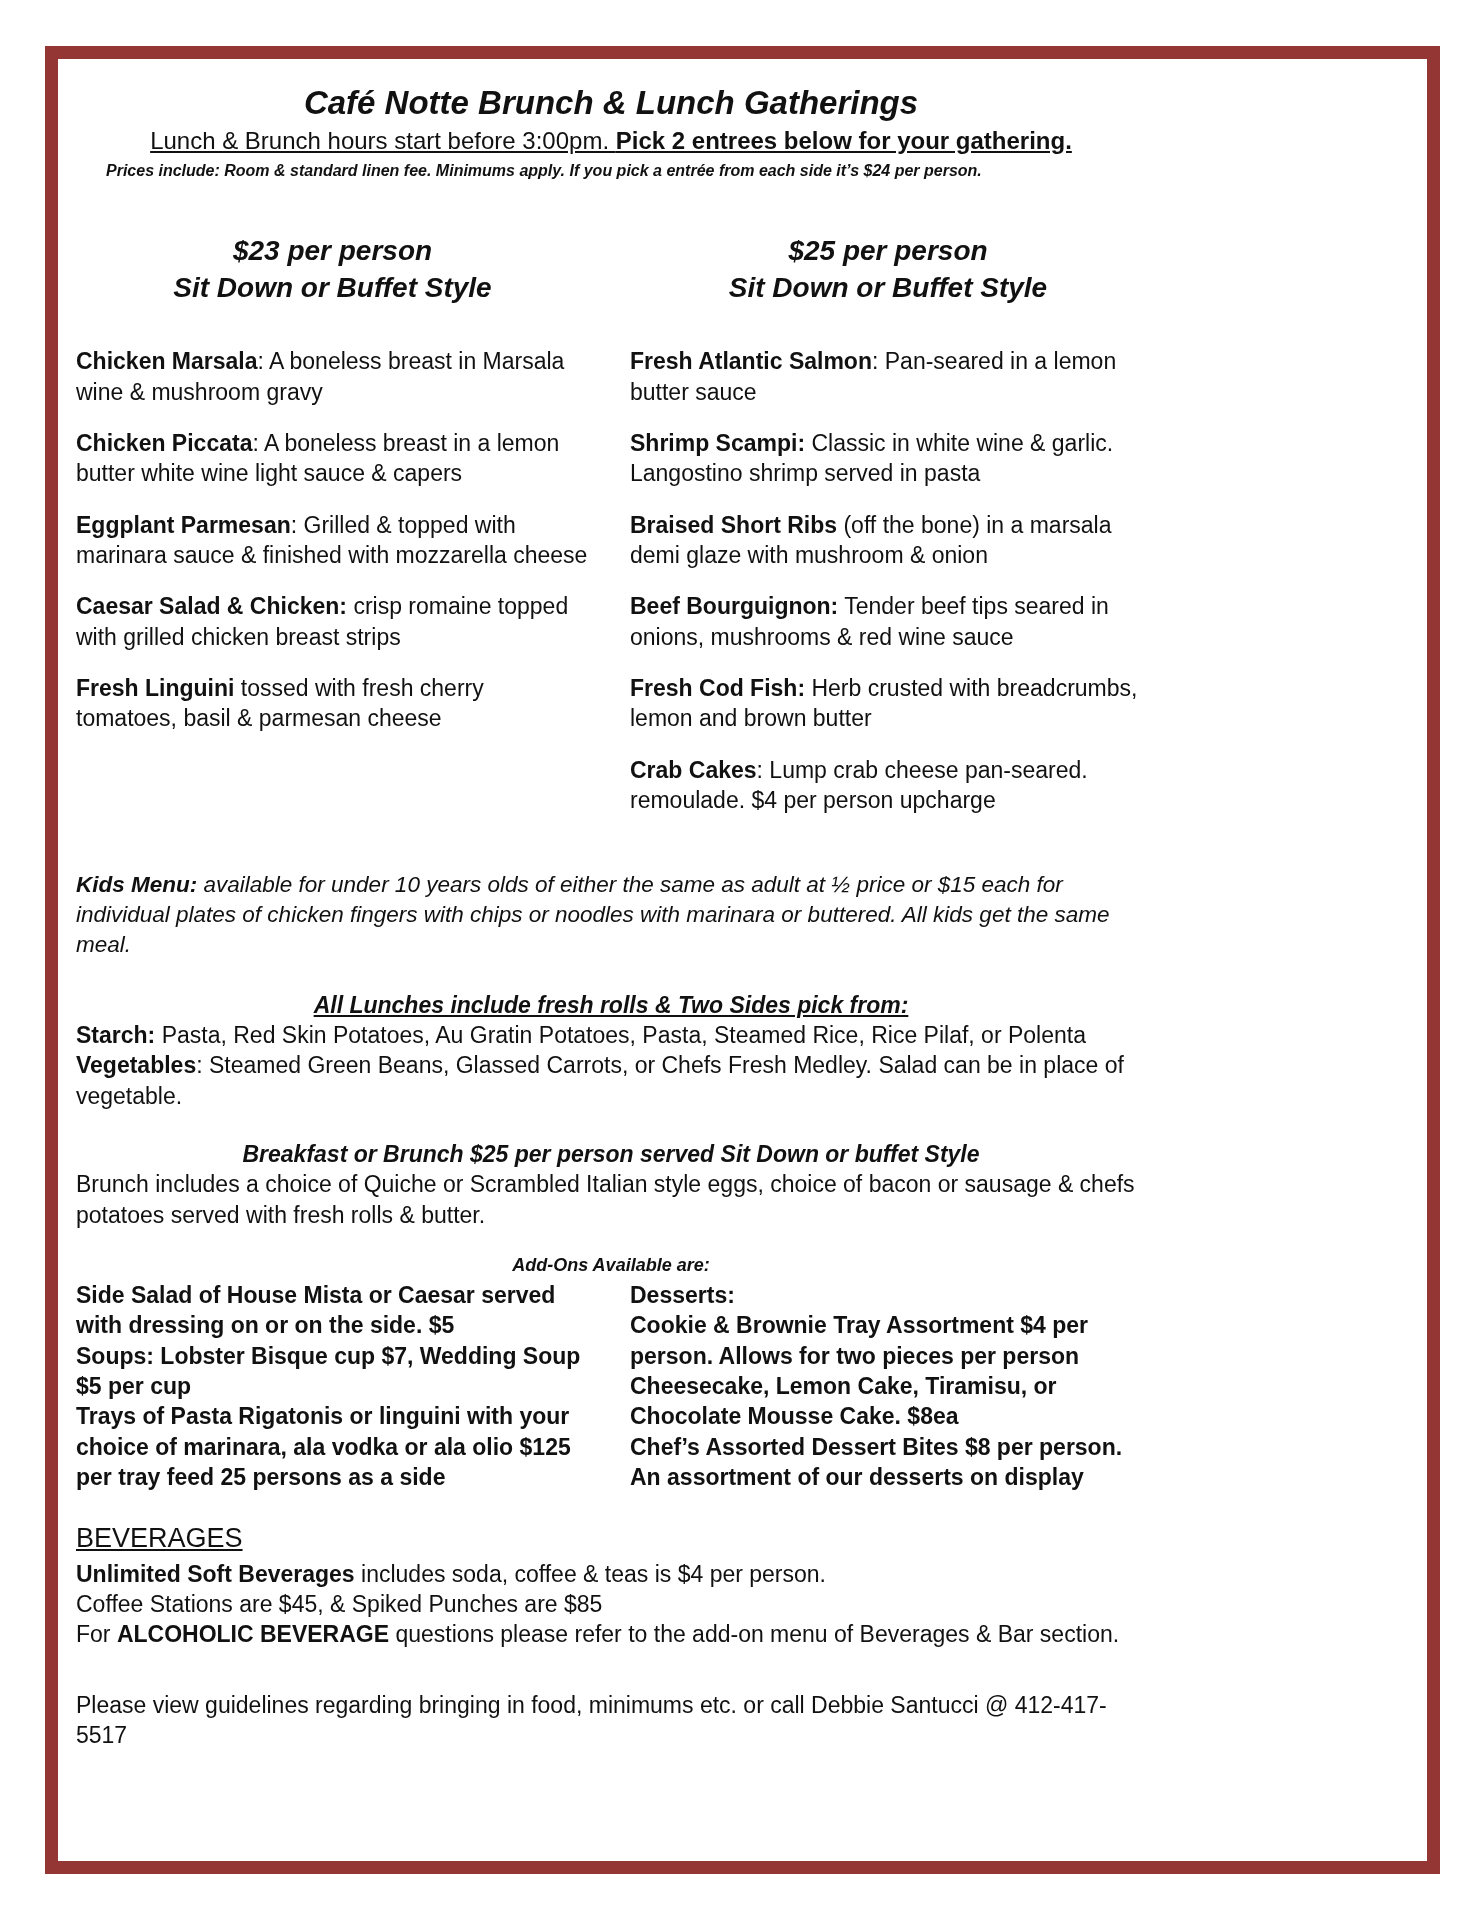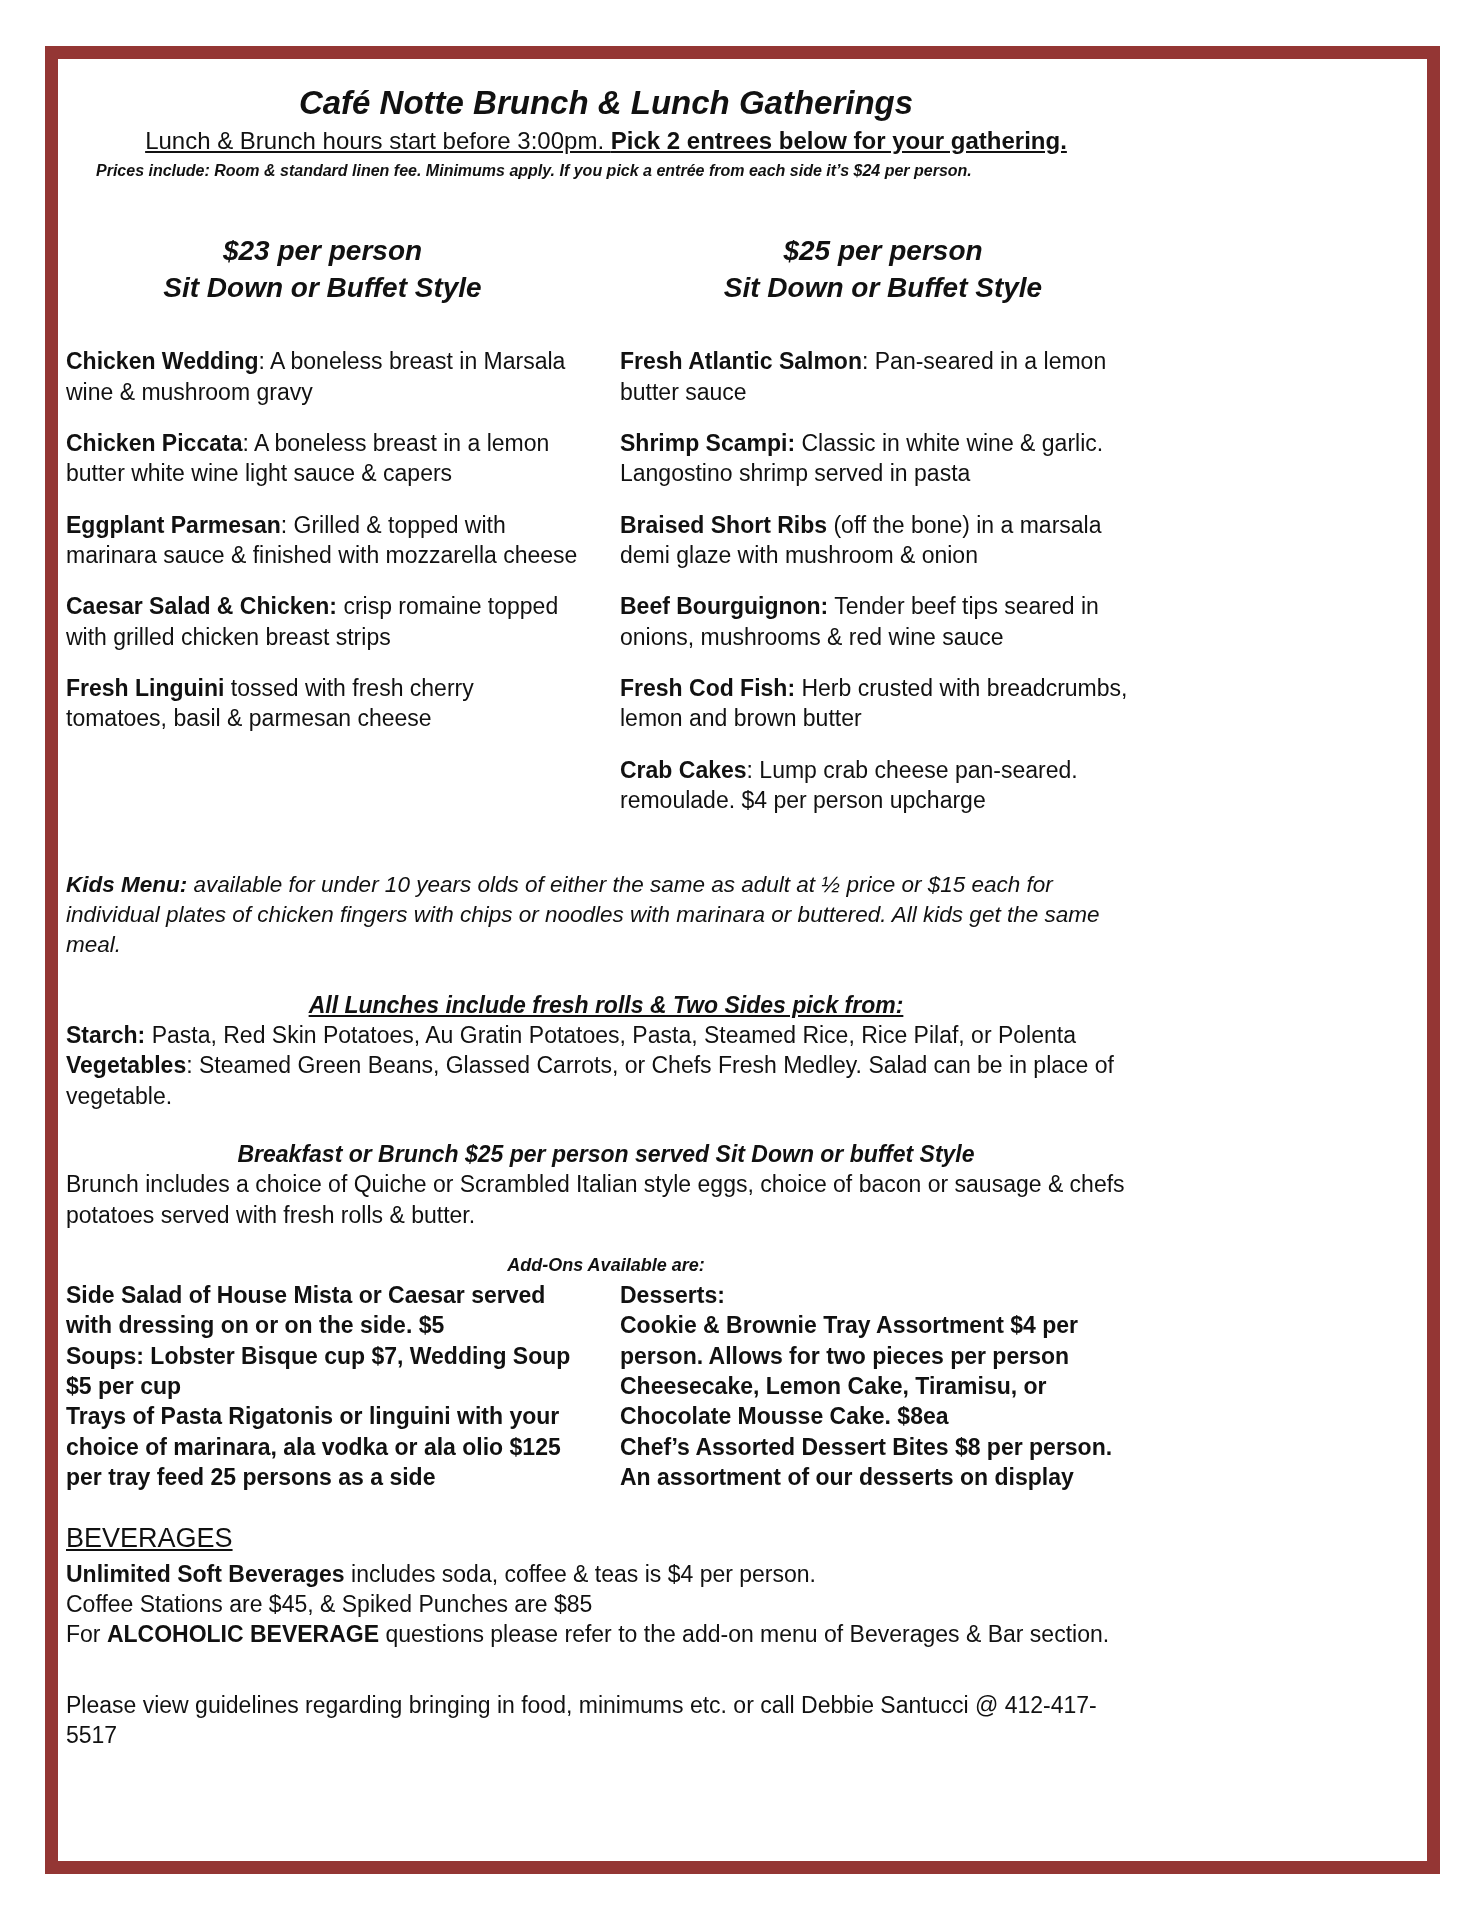--- a/index.html
+++ b/index.html
@@ -14,21 +14,21 @@
     overflow: hidden;
   }
   .page-frame {
     position: absolute;
     top: 46px; left: 45px; right: 44px; bottom: 46px;
     border: 13px solid var(--border-color, #943634);
     background: #ffffff;
   }
   .content {
     width: 1088px;
-    padding: 24px 0 0 8px;
+    padding: 24px 0 0 18px;
     font-size: 23px;
     line-height: 1.32;
   }
   h1.title {
     margin: 0 0 2px 0;
     text-align: center;
     font-size: 33px;
     font-weight: bold;
     font-style: italic;
     line-height: 1.2;
@@ -111,21 +111,21 @@
 
     <p class="intro">Prices include: Room &amp; standard linen fee. Minimums apply. If you pick a entrée from each side it’s $24 per person.</p>
 
     <div class="cols">
 
       <div class="col">
         <div class="col-head">
           <div>$23 per person</div>
           <div>Sit Down or Buffet Style</div>
         </div>
-        <p class="item"><b>Chicken Wedding</b><span>: A boneless breast in Marsala wine &amp; mushroom gravy</span></p>
+        <p class="item"><b>Chicken Marsala</b><span>: A boneless breast in Marsala wine &amp; mushroom gravy</span></p>
         <p class="item"><b>Chicken Piccata</b><span>: A boneless breast in a lemon butter white wine light sauce &amp; capers</span></p>
         <p class="item"><b>Eggplant Parmesan</b><span>: Grilled &amp; topped with marinara sauce &amp; finished with mozzarella cheese</span></p>
         <p class="item"><b>Caesar Salad &amp; Chicken:</b><span> crisp romaine topped with grilled chicken breast strips</span></p>
         <p class="item"><b>Fresh Linguini</b><span> tossed with fresh cherry tomatoes, basil &amp; parmesan cheese</span></p>
       </div>
 
       <div class="col">
         <div class="col-head">
           <div>$25 per person</div>
           <div>Sit Down or Buffet Style</div>

